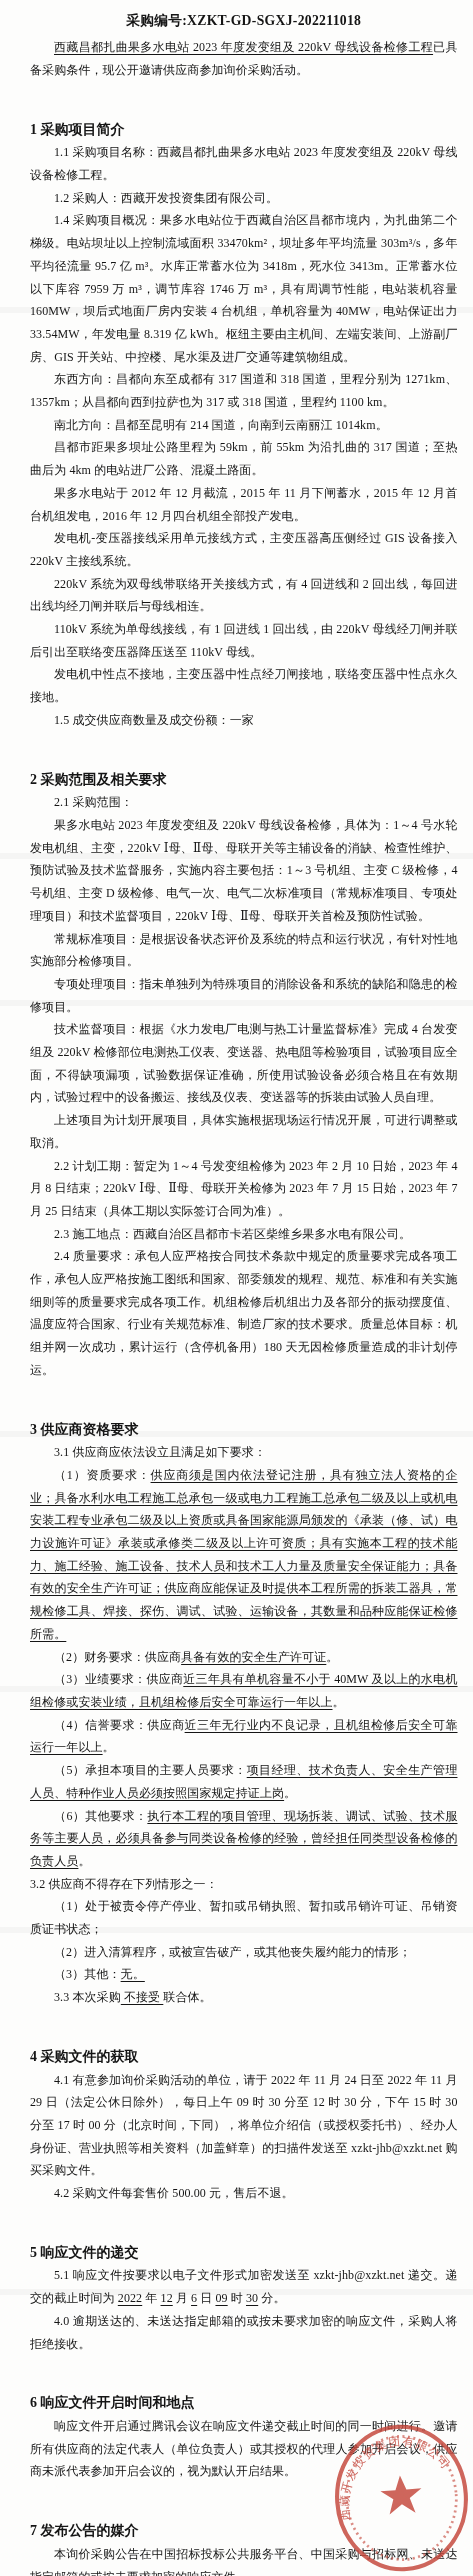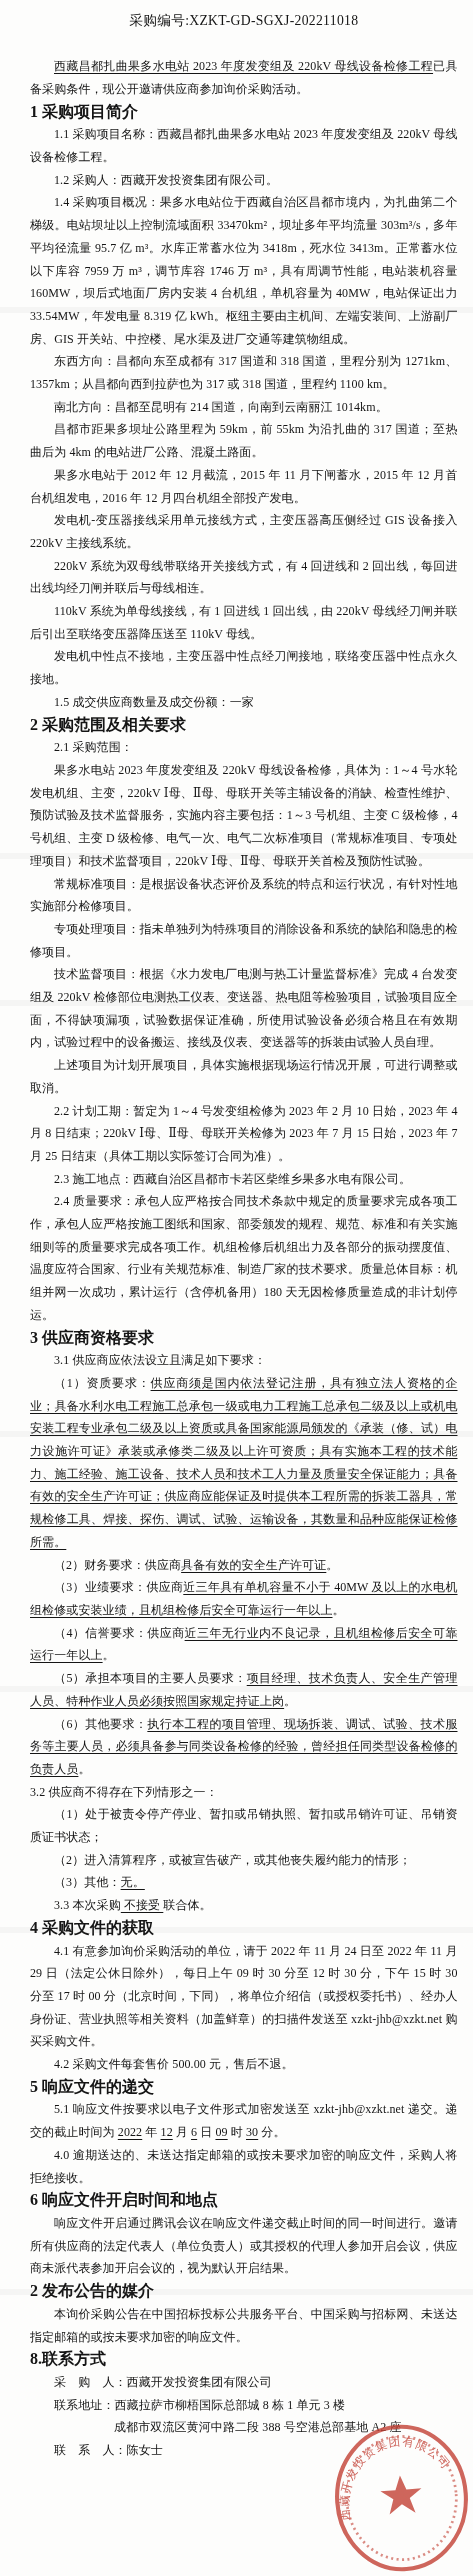--- a/index.html
+++ b/index.html
@@ -10,27 +10,29 @@
     background:#fdfdfc;
     font-family:"Liberation Serif","DejaVu Serif",serif;
     color:#151515;
     overflow:hidden;
   }
   .doc { padding:8.2px 16.5px 0 30px; }
   .header-number {
     text-align:center;
     font-size:13.7px; line-height:25px;
     letter-spacing:0.3px;
-    margin-bottom:22px;
+    margin-bottom:3px;
+    font-weight:bold;
   }
   .heading {
     font-weight:bold;
-    font-size:16px;
+    font-size:14px;
     line-height:22.7px;
     text-align:left;
+    margin-top:37px;
   }
   .para {
     font-size:12px;
     line-height:22.7px;
     text-indent:2em;
     text-align:justify;
     letter-spacing:0.1px;
   }
   .para.noindent { text-indent:0; }
   .para.addr2 { text-indent:7em; }
@@ -105,21 +107,21 @@
         <div class="para"><span>（3）其他：</span><span class="u">无。</span></div>
         <div class="para"><span>3.3 本次采购</span><span class="u"> 不接受 </span><span>联合体。</span></div>
         <div class="heading"><span>4 采购文件的获取</span></div>
         <div class="para"><span>4.1 有意参加询价采购活动的单位，请于 2022 年 11 月 24 日至 2022 年 11 月 29 日（法定公休日除外），每日上午 09 时 30 分至 12 时 30 分，下午 15 时 30 分至 17 时 00 分（北京时间，下同），将单位介绍信（或授权委托书）、经办人身份证、营业执照等相关资料（加盖鲜章）的扫描件发送至 xzkt-jhb@xzkt.net 购买采购文件。</span></div>
         <div class="para"><span>4.2 采购文件每套售价 500.00 元，售后不退。</span></div>
         <div class="heading"><span>5 响应文件的递交</span></div>
         <div class="para"><span>5.1 响应文件按要求以电子文件形式加密发送至 xzkt-jhb@xzkt.net 递交。递交的截止时间为 </span><span class="u">2022</span><span> 年 </span><span class="u">12</span><span> 月 </span><span class="u">6</span><span> 日 </span><span class="u">09</span><span> 时 </span><span class="u">30</span><span> 分。</span></div>
         <div class="para"><span>4.0 逾期送达的、未送达指定邮箱的或按未要求加密的响应文件，采购人将拒绝接收。</span></div>
         <div class="heading"><span>6 响应文件开启时间和地点</span></div>
         <div class="para"><span>响应文件开启通过腾讯会议在响应文件递交截止时间的同一时间进行。邀请所有供应商的法定代表人（单位负责人）或其授权的代理人参加开启会议，供应商未派代表参加开启会议的，视为默认开启结果。</span></div>
-        <div class="heading"><span>2 发布公告的媒介</span></div>
+        <div class="heading"><span>7 发布公告的媒介</span></div>
         <div class="para"><span>本询价采购公告在中国招标投标公共服务平台、中国采购与招标网、未送达指定邮箱的或按未要求加密的响应文件。</span></div>
         <div class="heading"><span>8.联系方式</span></div>
         <div class="para"><span>采　购　人：西藏开发投资集团有限公司</span></div>
         <div class="para"><span>联系地址：西藏拉萨市柳梧国际总部城 8 栋 1 单元 3 楼</span></div>
         <div class="para addr2"><span>成都市双流区黄河中路二段 388 号空港总部基地 A2 座</span></div>
         <div class="para"><span>联　系　人：陈女士</span></div>
       </div>
 
   </div>
 

